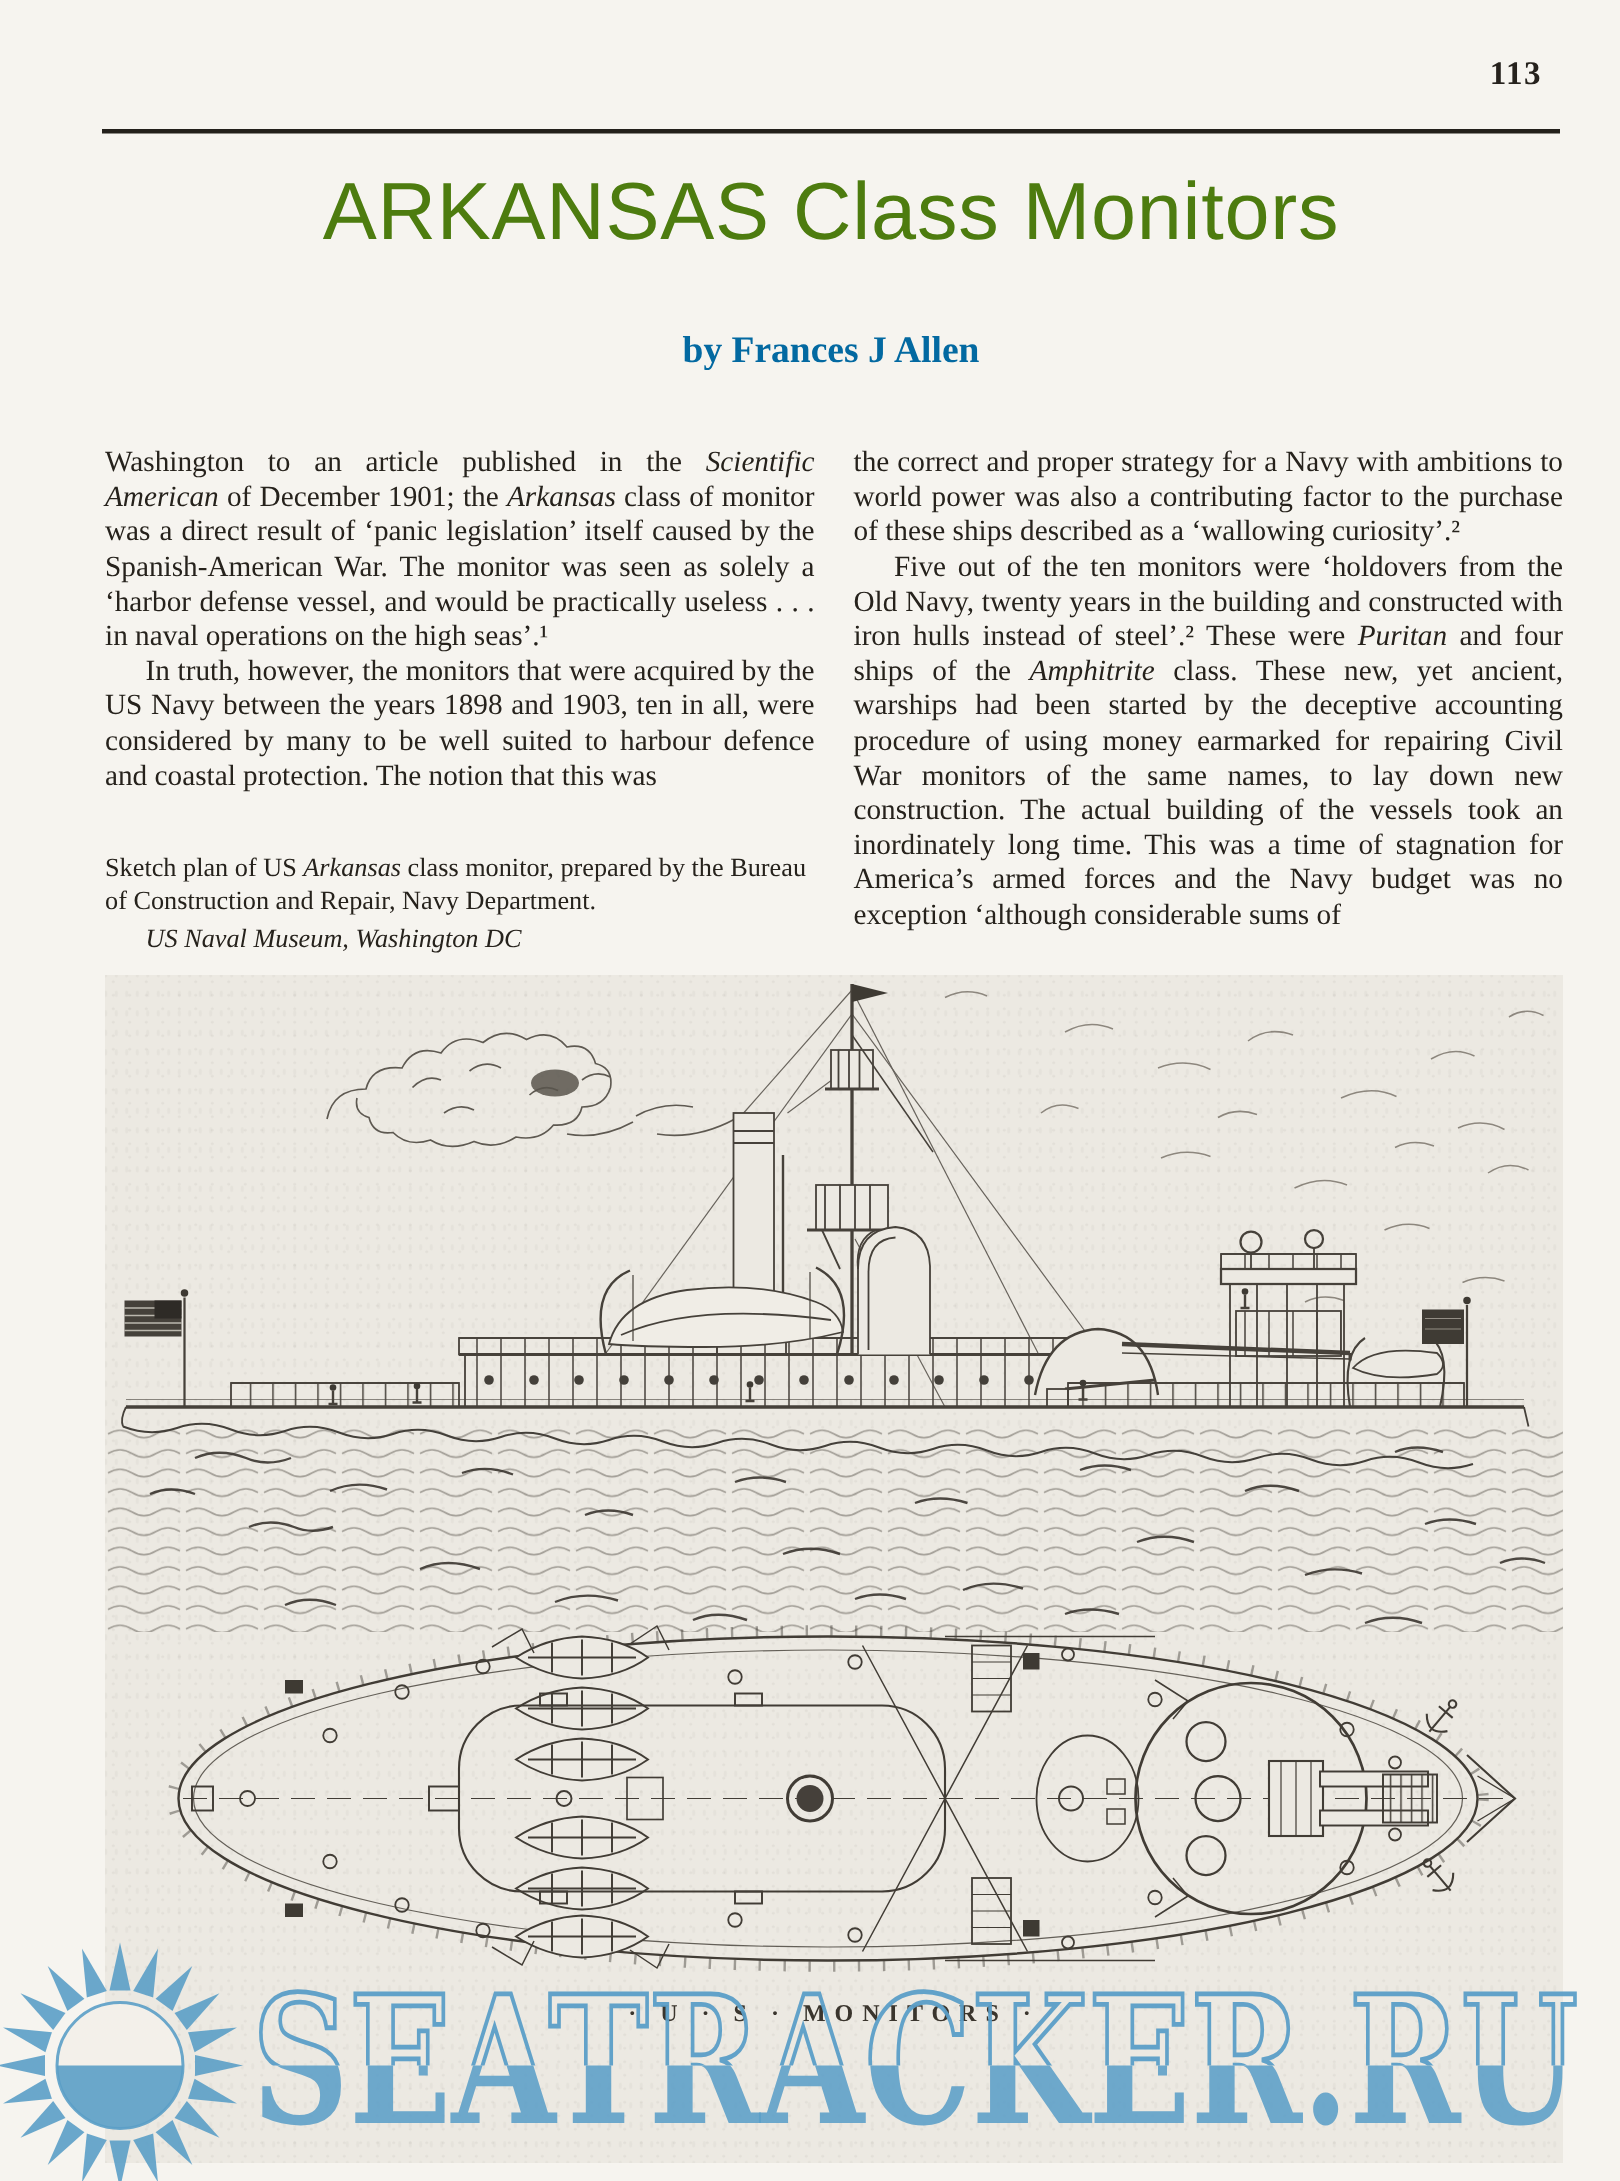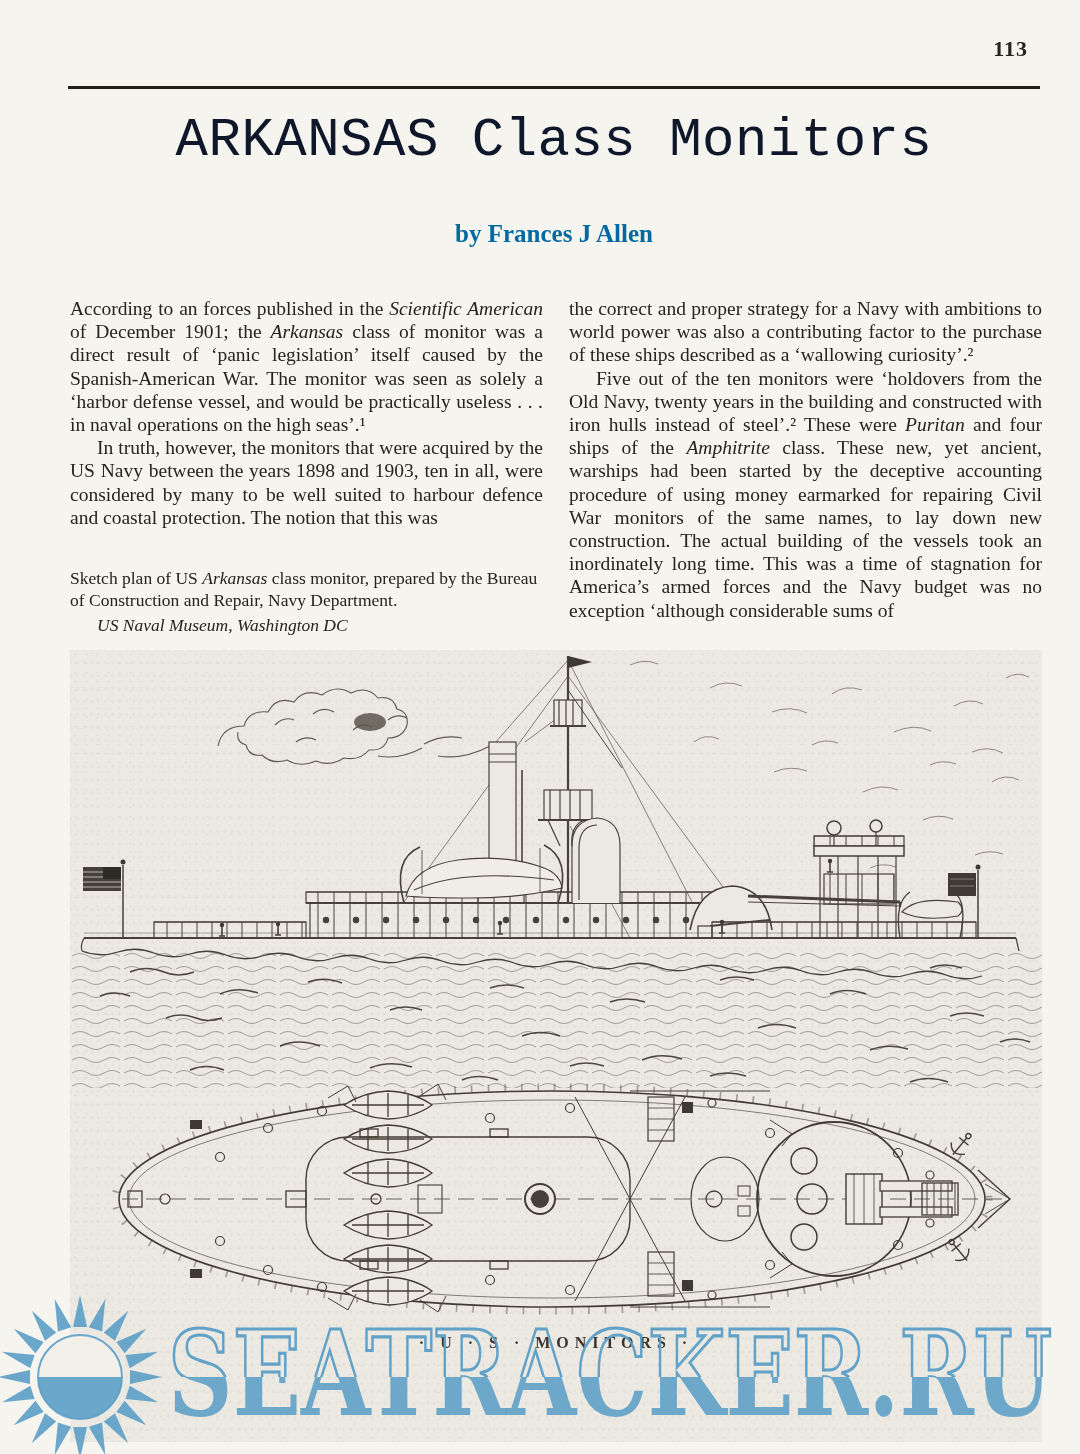--- a/index.html
+++ b/index.html
@@ -11,22 +11,22 @@
   .page-number{
     position:absolute;top:36px;right:52px;
     font-size:22px;font-weight:bold;letter-spacing:1px;color:#26221d;
   }
   .rule{
     position:absolute;top:86px;left:68px;width:972px;height:3px;
     background:#23201b;border:0;margin:0;
   }
   .title{
     position:absolute;top:110px;left:54px;width:1000px;margin:0;
-    text-align:center;font-family:Liberation Mono, monospace;font-weight:400;
-    font-size:54px;line-height:1.15;letter-spacing:0.5px;color:#0f172a;
+    text-align:center;font-family:Liberation Sans, sans-serif;font-weight:400;
+    font-size:54px;line-height:1.15;letter-spacing:0.5px;color:#4d7c0f;
     white-space:nowrap;
   }
   .byline{
     position:absolute;top:220px;left:54px;width:1000px;
     text-align:center;font-size:25px;font-weight:bold;color:#0369a1;
   }
   .columns{
     position:absolute;top:297px;left:70px;width:972px;
     display:flex;gap:26px;
   }
@@ -66,21 +66,21 @@
 
 <div class="page">
 
   <div class="page-number">113</div>
   <hr class="rule">
   <h1 class="title">ARKANSAS Class Monitors</h1>
   <div class="byline">by Frances J Allen</div>
 
   <div class="columns">
     <div class="col">
-      <p><span>According to an forces published in the </span><i>Scientific American</i><span> of December 1901; the </span><i>Arkansas</i><span> class of monitor was a direct result of ‘panic legislation’ itself caused by the Spanish-American War. The monitor was seen as solely a ‘harbor defense vessel, and would be practically useless . . . in naval operations on the high seas’.¹</span></p>
+      <p><span>Washington to an article published in the </span><i>Scientific American</i><span> of December 1901; the </span><i>Arkansas</i><span> class of monitor was a direct result of ‘panic legislation’ itself caused by the Spanish-American War. The monitor was seen as solely a ‘harbor defense vessel, and would be practically useless . . . in naval operations on the high seas’.¹</span></p>
       <p><span>In truth, however, the monitors that were acquired by the US Navy between the years 1898 and 1903, ten in all, were considered by many to be well suited to harbour defence and coastal protection. The notion that this was</span></p>
       <div class="caption">
         <p><span>Sketch plan of US </span><i>Arkansas</i><span> class monitor, prepared by the Bureau of Construction and Repair, Navy Department.</span></p>
         <p class="credit">US Naval Museum, Washington DC</p>
       </div>
     </div>
     <div class="col">
       <p><span>the correct and proper strategy for a Navy with ambitions to world power was also a contributing factor to the purchase of these ships described as a ‘wallowing curiosity’.²</span></p>
       <p><span>Five out of the ten monitors were ‘holdovers from the Old Navy, twenty years in the building and constructed with iron hulls instead of steel’.² These were </span><i>Puritan</i><span> and four ships of the </span><i>Amphitrite</i><span> class. These new, yet ancient, warships had been started by the deceptive accounting procedure of using money earmarked for repairing Civil War monitors of the same names, to lay down new construction. The actual building of the vessels took an inordinately long time. This was a time of stagnation for America’s armed forces and the Navy budget was no exception ‘although considerable sums of</span></p>
     </div>

